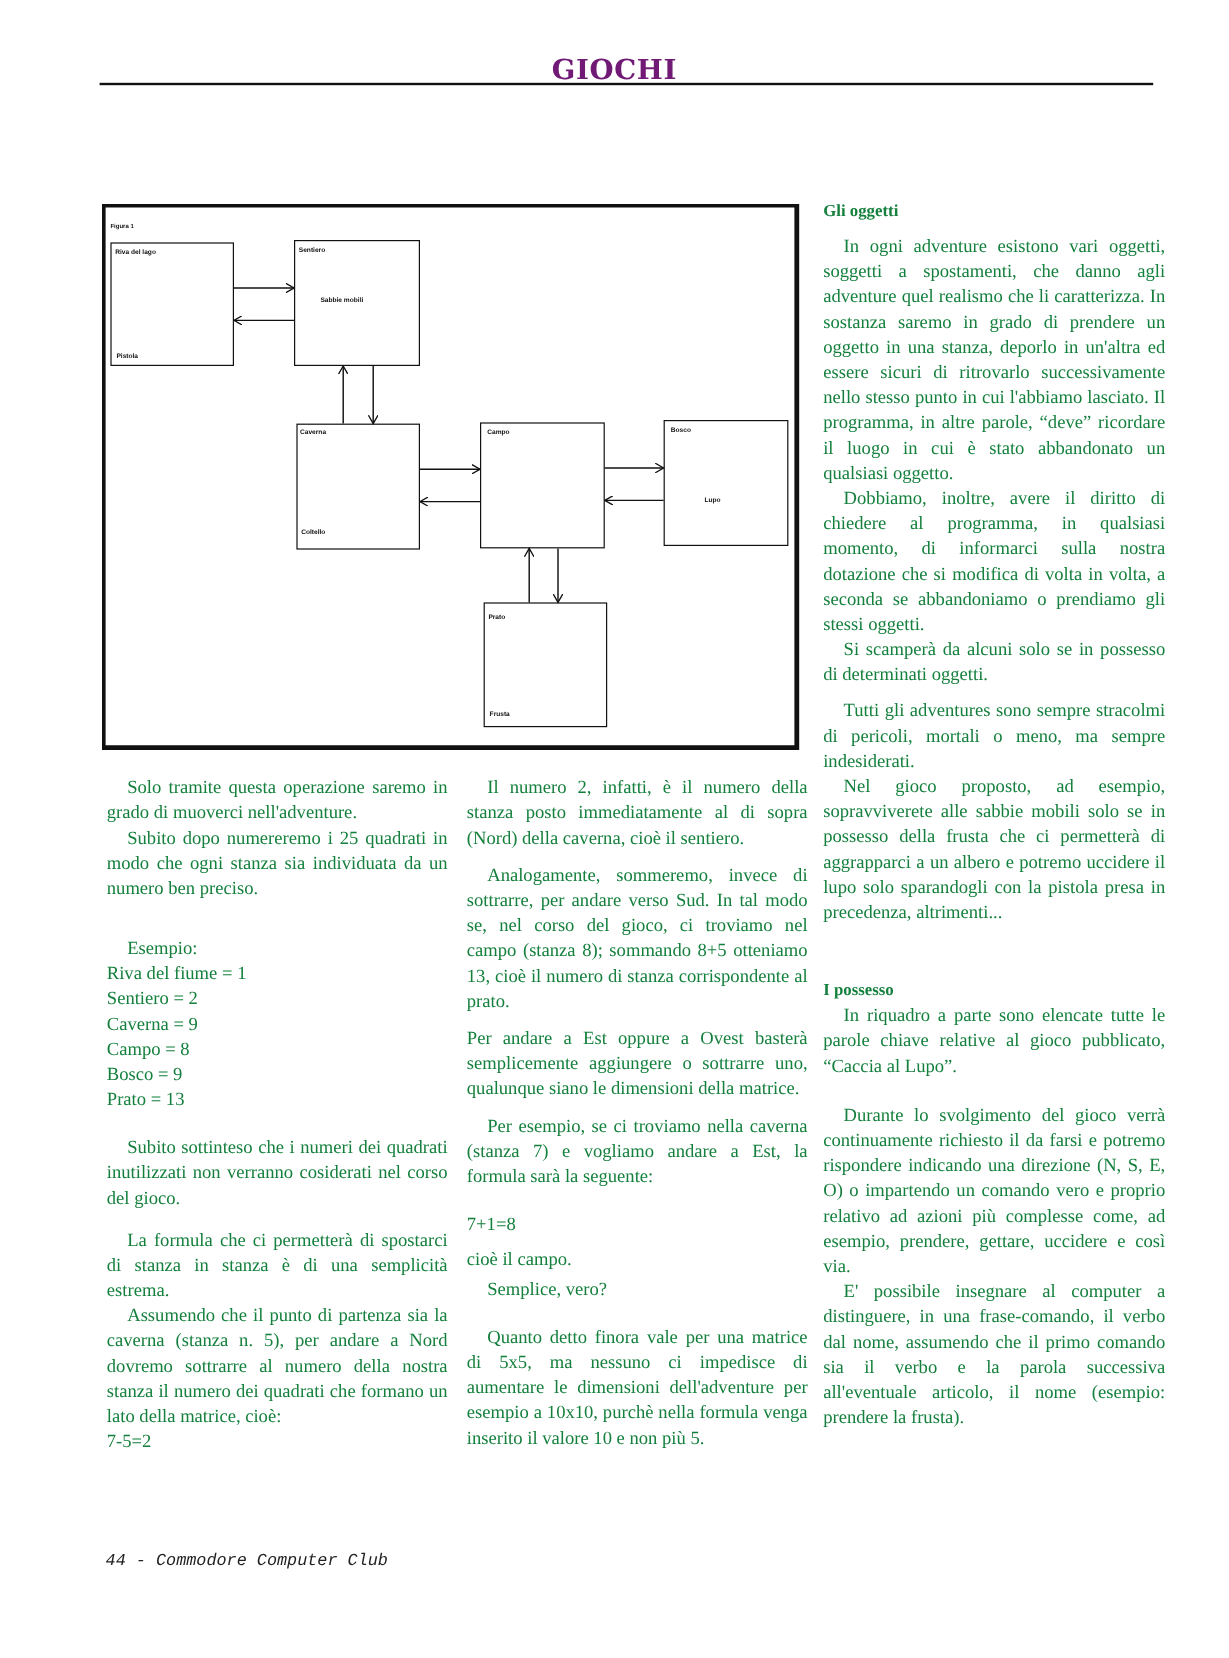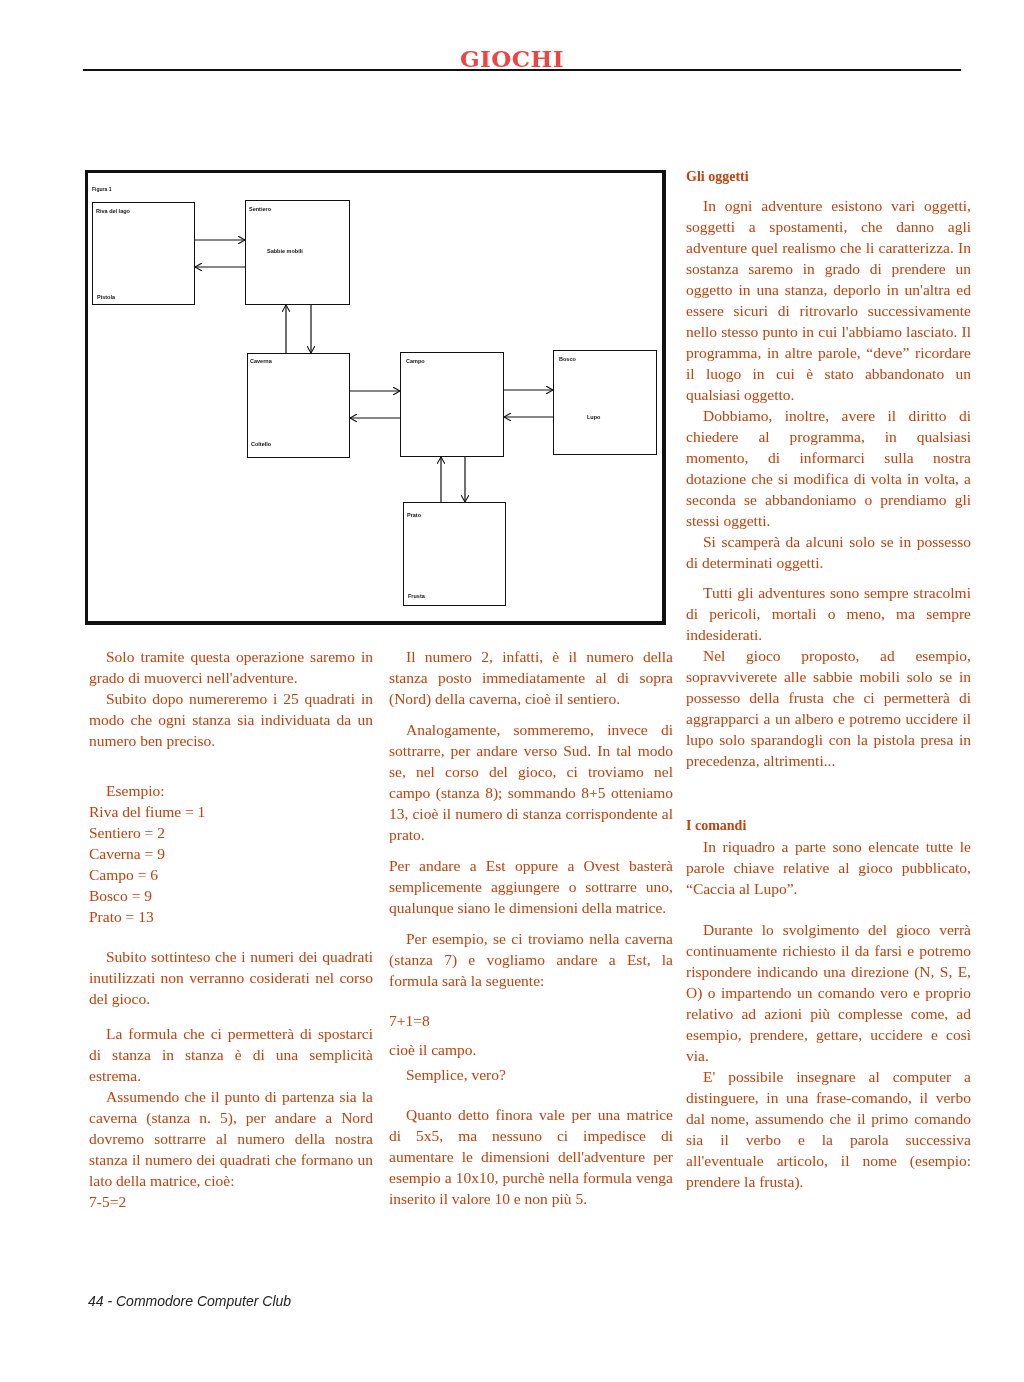--- a/index.html
+++ b/index.html
@@ -1,39 +1,39 @@
 <!DOCTYPE html>
 <html><head>
 <meta charset="utf-8">
 <style>
   html, body { margin: 0; padding: 0; background: #ffffff; }
   body { width: 1024px; height: 1382px; position: relative; overflow: hidden; color: #111; }
 
   
   .header-title { position: absolute; left: 0; width: 1024px; top: 45px; text-align: center;
-    font-family: "DejaVu Serif", serif; font-weight: bold; font-size: 23px; letter-spacing: 0.5px; color: #ef4444; }
+    font-family: "DejaVu Serif", serif; font-weight: bold; font-size: 23px; letter-spacing: 0.5px; color: #701a75; }
   .header-rule { position: absolute; left: 83px; width: 878px; top: 69px; height: 2px; background: #111; }
 
   
   .figure-frame { position: absolute; left: 85px; top: 170px; width: 574px; height: 448px;
     border: 3px solid #111; border-width: 3px 4px 4px 3px; background: #fff; }
   .fig-caption { position: absolute; left: 92px; top: 186px; font-family: "Liberation Sans", sans-serif; font-size: 5px; font-weight: bold; }
   .room { position: absolute; border: 1.5px solid #111; background: #fff; box-sizing: border-box; }
   .room-label { position: absolute; font-family: "Liberation Sans", sans-serif; font-weight: bold; font-size: 5.5px; color: #111; white-space: nowrap; }
   svg.arrows { position: absolute; left: 0; top: 0; width: 1024px; height: 1382px; pointer-events: none; }
 
   
-  .col { position: absolute; font-family: "Liberation Serif", serif; font-size: 15.5px; line-height: 21px; color: #c2410c; text-align: justify; }
+  .col { position: absolute; font-family: "Liberation Serif", serif; font-size: 15.5px; line-height: 21px; color: #15803d; text-align: justify; }
   .col p { margin: 0; }
   .ind { text-indent: 17px; }
   .h { font-weight: bold; font-size: 14px; }
   .h-tight { letter-spacing: -0.3px; }
   .plain { text-align: left; }
 
-  .footer { position: absolute; left: 88px; top: 1293px; font-family: Liberation Sans, sans-serif; font-style: italic; font-size: 14px; color: #222; }
+  .footer { position: absolute; left: 88px; top: 1293px; font-family: Liberation Mono, monospace; font-style: italic; font-size: 14px; color: #222; }
 </style>
 </head>
 <body>
 
 <div class="header-title">GIOCHI</div>
 <div class="header-rule"></div>
 
 <div class="figure-frame"></div>
 <div class="fig-caption">Figura 1</div>
 
@@ -85,21 +85,21 @@
   </g>
 </svg>
 
 <div class="col" style="left:89px;top:646px;width:284px;">
   <p class="ind">Solo tramite questa operazione saremo in grado di muoverci nell'adventure.</p>
   <p class="ind">Subito dopo numereremo i 25 quadrati in modo che ogni stanza sia individuata da un numero ben preciso.</p>
   <p class="ind plain" style="margin-top:29px;">Esempio:</p>
   <p class="plain">Riva del fiume = 1</p>
   <p class="plain">Sentiero = 2</p>
   <p class="plain">Caverna = 9</p>
-  <p class="plain">Campo = 6</p>
+  <p class="plain">Campo = 8</p>
   <p class="plain">Bosco = 9</p>
   <p class="plain">Prato = 13</p>
   <p class="ind" style="margin-top:19px;">Subito sottinteso che i numeri dei quadrati inutilizzati non verranno cosiderati nel corso del gioco.</p>
   <p class="ind" style="margin-top:14px;">La formula che ci permetterà di spostarci di stanza in stanza è di una semplicità estrema.</p>
   <p class="ind">Assumendo che il punto di partenza sia la caverna (stanza n. 5), per andare a Nord dovremo sottrarre al numero della nostra stanza il numero dei quadrati che formano un lato della matrice, cioè:</p>
   <p class="plain">7-5=2</p>
 </div>
 
 <div class="col" style="left:389px;top:646px;width:284px;">
   <p class="ind">Il numero 2, infatti, è il numero della stanza posto immediatamente al di sopra (Nord) della caverna, cioè il sentiero.</p>
@@ -112,19 +112,19 @@
   <p class="ind" style="margin-top:19px;">Quanto detto finora vale per una matrice di 5x5, ma nessuno ci impedisce di aumentare le dimensioni dell'adventure per esempio a 10x10, purchè nella formula venga inserito il valore 10 e non più 5.</p>
 </div>
 
 <div class="col" style="left:686px;top:166px;width:285px;">
   <p class="h plain">Gli oggetti</p>
   <p class="ind" style="margin-top:8px;">In ogni adventure esistono vari oggetti, soggetti a spostamenti, che danno agli adventure quel realismo che li caratterizza. In sostanza saremo in grado di prendere un oggetto in una stanza, deporlo in un'altra ed essere sicuri di ritrovarlo successivamente nello stesso punto in cui l'abbiamo lasciato. Il programma, in altre parole, “deve” ricordare il luogo in cui è stato abbandonato un qualsiasi oggetto.</p>
   <p class="ind">Dobbiamo, inoltre, avere il diritto di chiedere al programma, in qualsiasi momento, di informarci sulla nostra dotazione che si modifica di volta in volta, a seconda se abbandoniamo o prendiamo gli stessi oggetti.</p>
   <p class="ind">Si scamperà da alcuni solo se in possesso di determinati oggetti.</p>
   <p class="ind" style="margin-top:9px;">Tutti gli adventures sono sempre stracolmi di pericoli, mortali o meno, ma sempre indesiderati.</p>
   <p class="ind">Nel gioco proposto, ad esempio, sopravviverete alle sabbie mobili solo se in possesso della frusta che ci permetterà di aggrapparci a un albero e potremo uccidere il lupo solo sparandogli con la pistola presa in precedenza, altrimenti...</p>
-  <p class="h plain" style="margin-top:44px;">I comandi</p>
+  <p class="h plain" style="margin-top:44px;">I possesso</p>
   <p class="ind">In riquadro a parte sono elencate tutte le parole chiave relative al gioco pubblicato, “Caccia al Lupo”.</p>
   <p class="ind" style="margin-top:20px;">Durante lo svolgimento del gioco verrà continuamente richiesto il da farsi e potremo rispondere indicando una direzione (N, S, E, O) o impartendo un comando vero e proprio relativo ad azioni più complesse come, ad esempio, prendere, gettare, uccidere e così via.</p>
   <p class="ind">E' possibile insegnare al computer a distinguere, in una frase-comando, il verbo dal nome, assumendo che il primo comando sia il verbo e la parola successiva all'eventuale articolo, il nome (esempio: prendere la frusta).</p>
 </div>
 
 <div class="footer">44 - Commodore Computer Club</div>
 
 </body></html>

